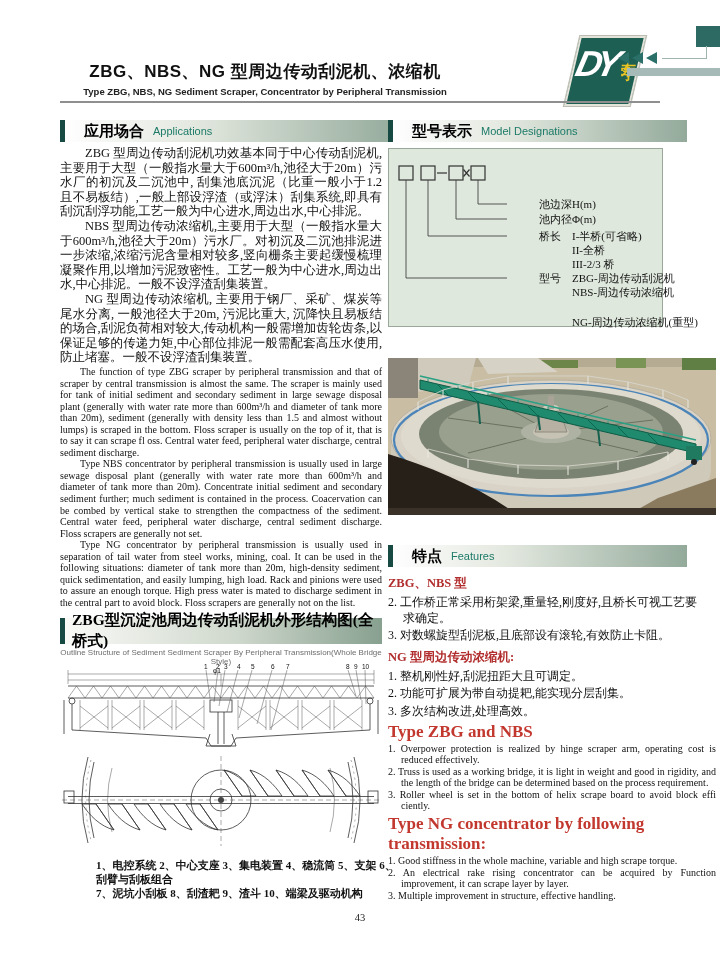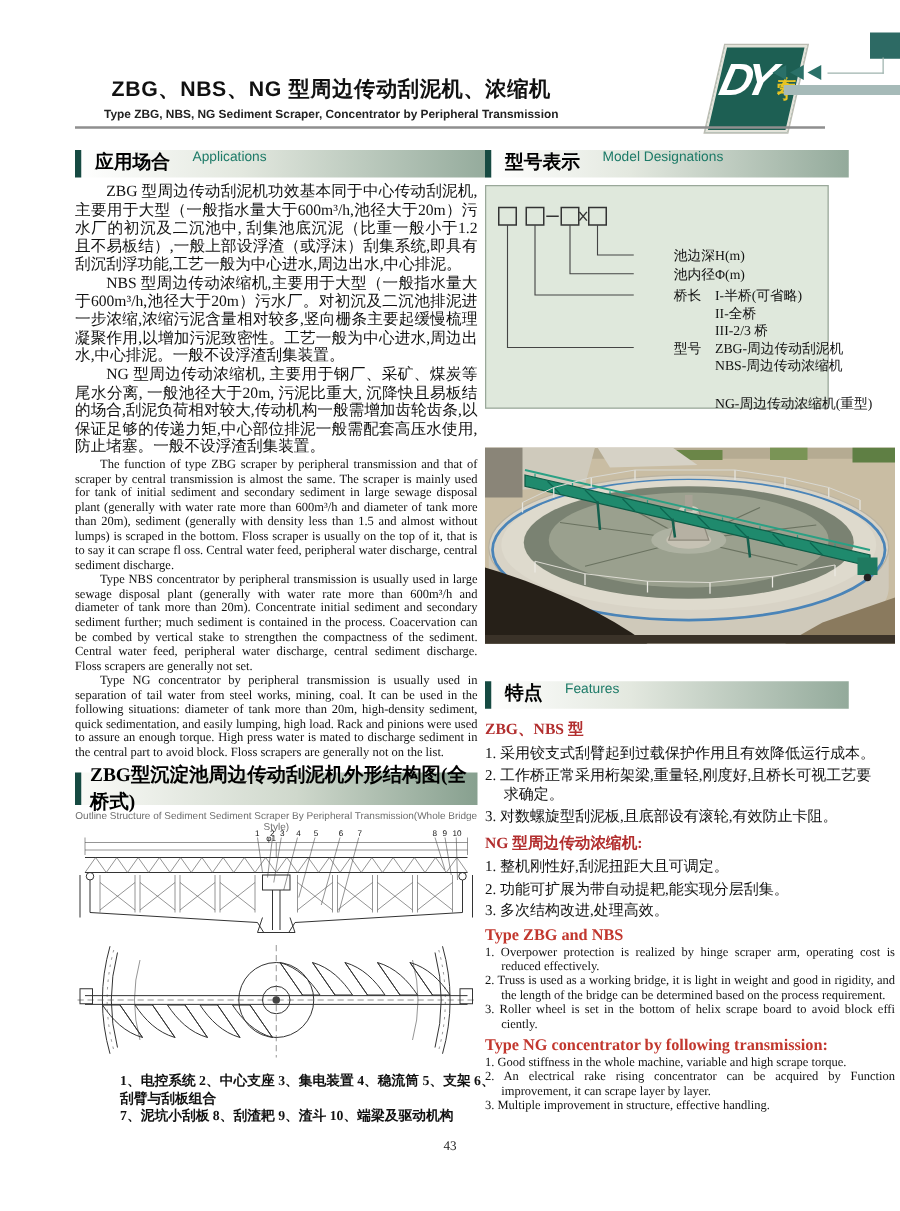--- a/index.html
+++ b/index.html
@@ -19,21 +19,21 @@
   .logo .cn{position:absolute;right:3px;top:10px;color:#e8c424;font-weight:bold;font-size:15px;
         writing-mode:vertical-rl;letter-spacing:4px;transform:skewX(13deg);}
   .corner-square{position:absolute;left:696px;top:26px;width:24px;height:21px;background:#2d6a64;}
   .corner-line{position:absolute;left:662px;top:46px;width:44px;height:12px;
         border-right:1.5px solid #9fb4ae;border-bottom:1.5px solid #9fb4ae;}
   .arrow-left{position:absolute;width:0;height:0;border-top:6px solid transparent;
         border-bottom:6px solid transparent;border-right:11px solid #2a7068;top:52px;}
   .top-bar{position:absolute;left:627px;top:68px;width:93px;height:8px;background:#a6bab8;}
 
   
-  .banner{position:relative;height:22px;display:flex;gap:18px;padding-left:16px;
+  .banner{position:relative;height:22px;display:flex;align-items:center;gap:9px;padding-left:24px;
         background:linear-gradient(90deg,#ffffff 0%,#e3e8df 40%,#93aa9b 100%);}
   .banner:before{content:'';position:absolute;left:0;top:0;bottom:0;width:5px;background:#164a42;}
   .banner-cn{font-weight:bold;font-size:15px;color:#000;}
   .banner-en{font-size:11px;color:#1c7a67;font-family:"Liberation Sans",sans-serif;}
 
   .col-left{position:absolute;left:60px;top:120px;width:322px;}
   .col-right{position:absolute;left:388px;top:120px;width:328px;}
   .abs{position:absolute;}
 
   
@@ -51,21 +51,21 @@
   svg .thin{stroke:#555;stroke-width:0.5;fill:none;}
   svg .num{font-size:6.5px;fill:#111;font-family:"Liberation Sans",sans-serif;}
 
   
   .model-box{position:absolute;left:0;top:28px;width:273px;height:177px;background:#dfe8dc;border:1px solid #9aa89a;}
   .mlabel{position:absolute;font-size:11px;white-space:nowrap;color:#111;margin-left:28px;}
 
   
   .features-banner{width:275px;}
   .red-head{color:#b22e2e;font-weight:bold;font-size:12.5px;margin:5px 0 3px;}
-  .red-head-en{color:#c2372e;font-weight:bold;font-size:13px;margin:3px 0 1px;}
+  .red-head-en{color:#c2372e;font-weight:bold;font-size:17px;margin:3px 0 1px;}
   .f-item{font-size:12px;line-height:15.5px;padding-left:15px;text-indent:-15px;margin-bottom:2px;}
   .f-item-en{font-size:10px;line-height:11.4px;padding-left:13px;text-indent:-13px;text-align:justify;}
 
   .page-num{position:absolute;left:0;right:0;top:912px;text-align:center;font-size:10.5px;color:#222;}
 </style>
 </head>
 <body>
 
 <div class="page">
 
@@ -259,21 +259,20 @@
       <rect x="0" y="150" width="328" height="7" fill="#3a3228"></rect>
     </svg>
 
     <div class="banner features-banner abs" style="left:0;top:425px;">
       <span class="banner-cn">特点</span>
       <span class="banner-en">Features</span>
     </div>
 
     <div class="abs" style="left:0;top:450px;width:328px;">
       <div class="red-head">ZBG、NBS 型</div>
-      <div class="f-item">1. 采用铰支式刮臂起到过载保护作用且有效降低运行成本。</div>
       <div class="f-item" style="width:300px;">2. 工作桥正常采用桁架梁,重量轻,刚度好,且桥长可视工艺要求确定。</div>
       <div class="f-item">3. 对数螺旋型刮泥板,且底部设有滚轮,有效防止卡阻。</div>
 
       <div class="red-head">NG 型周边传动浓缩机:</div>
       <div class="f-item">1. 整机刚性好,刮泥扭距大且可调定。</div>
       <div class="f-item">2. 功能可扩展为带自动提耙,能实现分层刮集。</div>
       <div class="f-item">3. 多次结构改进,处理高效。</div>
 
       <div class="red-head-en">Type ZBG and NBS</div>
       <div class="f-item-en">1. Overpower protection is realized by hinge scraper arm, operating cost is reduced effectively.</div>

